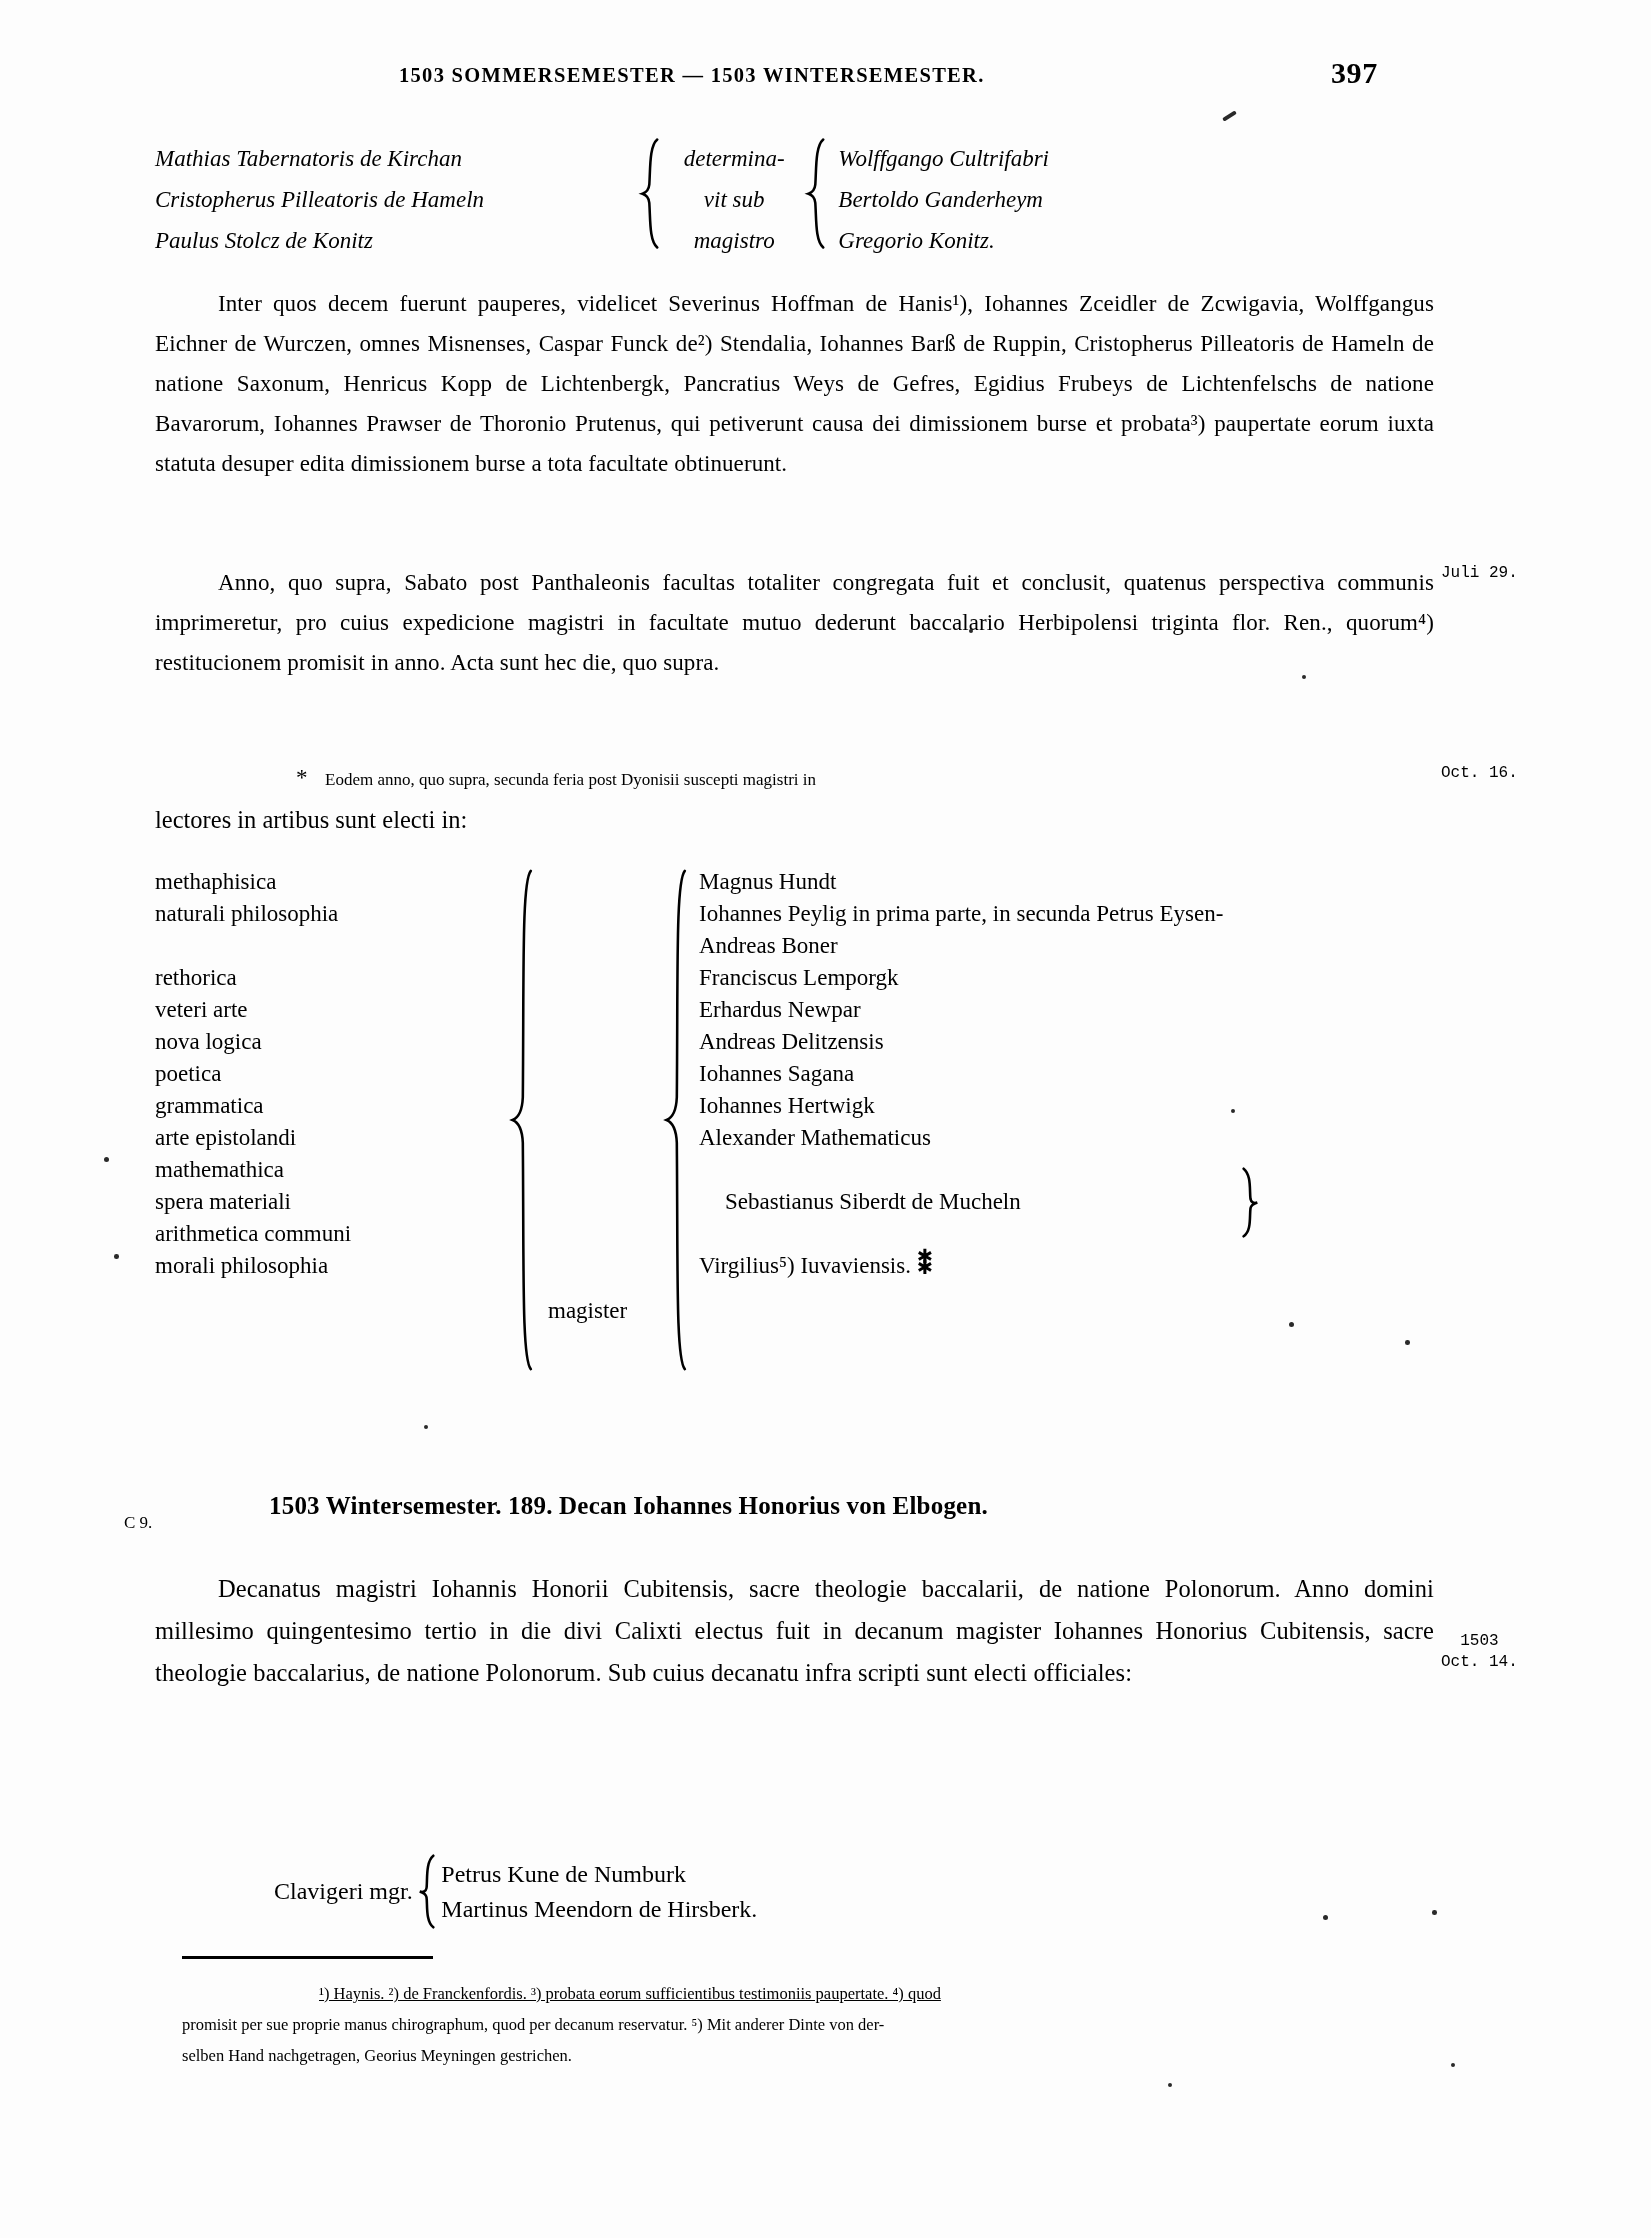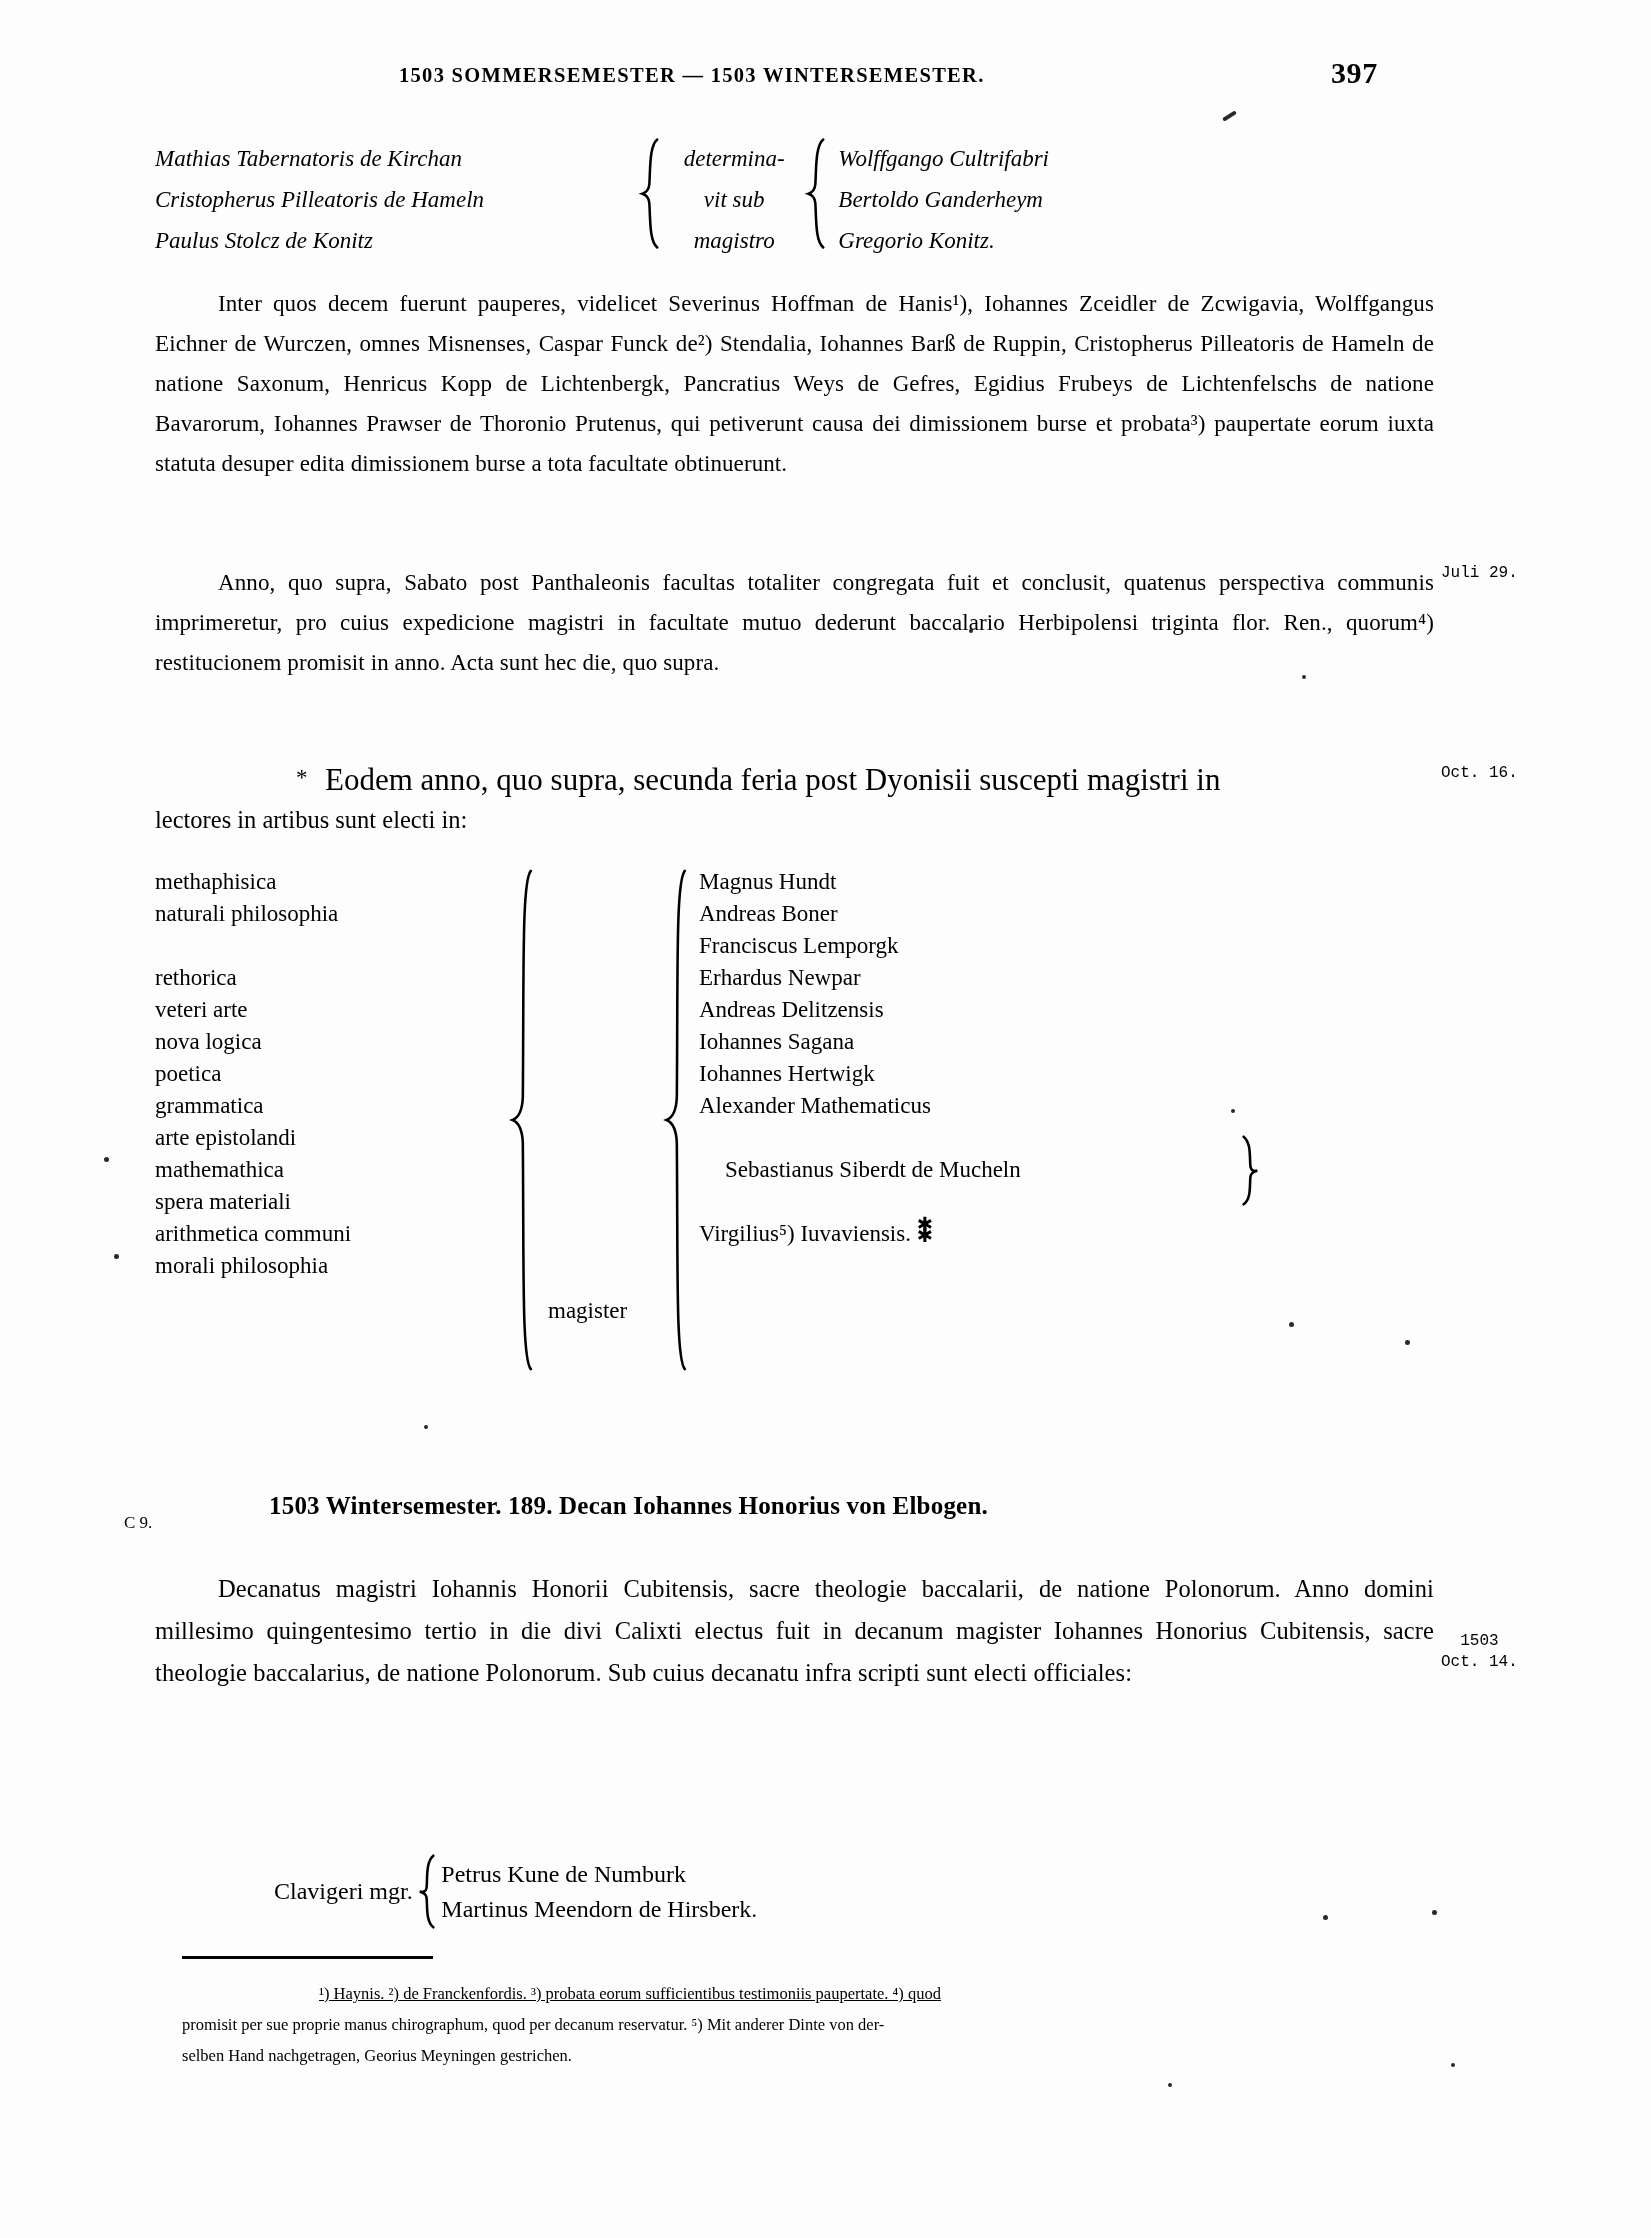--- a/index.html
+++ b/index.html
@@ -224,21 +224,21 @@
   </div>
 
   <div class="para ind" style="left:155px; top:284px; width:1279px;">Inter quos decem fuerunt pauperes, videlicet Severinus Hoffman de Hanis¹), Iohannes Zceidler de Zcwigavia, Wolffgangus Eichner de Wurczen, omnes Misnenses, Caspar Funck de²) Stendalia, Iohannes Barß de Ruppin, Cristopherus Pilleatoris de Hameln de natione Saxonum, Henricus Kopp de Lichtenbergk, Pancratius Weys de Gefres, Egidius Frubeys de Lichtenfelschs de natione Bavarorum, Iohannes Prawser de Thoronio Prutenus, qui petiverunt causa dei dimissionem burse et probata³) paupertate eorum iuxta statuta desuper edita dimissionem burse a tota facultate obtinuerunt.</div>
 
   <div class="para ind" style="left:155px; top:563px; width:1279px;">Anno, quo supra, Sabato post Panthaleonis facultas totaliter congregata fuit et conclusit, quatenus perspectiva communis imprimeretur, pro cuius expedicione magistri in facultate mutuo dederunt baccalario Herbipolensi triginta flor. Ren., quorum⁴) restitucionem promisit in anno.  Acta sunt hec die, quo supra.</div>
   <div class="margin-note" style="left:1441px; top:563px;">Juli 29.</div>
 
   <div style="position:absolute; left:155px; top:760px; width:1279px;">
     <div style="position:relative; height:40px;">
       <span class="asterisk-mark" style="position:absolute; left:141px; top:4.6px;">*</span>
-      <span style="position:absolute; left:170px; top:0; font-size:31px; line-height:40px; white-space:nowrap;">Eodem anno, quo supra, secunda feria post Dyonisii suscepti magistri in</span>
+      <span style="position:absolute; left:170px; top:0; font-size:17px; line-height:40px; white-space:nowrap;">Eodem anno, quo supra, secunda feria post Dyonisii suscepti magistri in</span>
     </div>
     <div style="font-size:24.5px; line-height:40px;">lectores in artibus sunt electi in:</div>
   </div>
   <div class="margin-note" style="left:1441px; top:763px;">Oct. 16.</div>
 
   <div style="position:absolute; left:155px; top:866px; width:1311px; height:519px;">
 
     <div class="mag-subjects" style="left:0; top:0;">
       <div class="sline">methaphisica</div>
       <div class="sline">naturali philosophia</div>
@@ -264,20 +264,21 @@
     <div class="mag-label" style="left:393px; top:432px;">magister</div>
 
     <div style="position:absolute; left:507px; top:3.4px;">
       <svg class="svgbrace" width="28.5" height="502" viewBox="0 0 50 880" aria-hidden="true">
         <path d="M40 3 C 24 22, 28 180, 26 400 C 25 424, 18 436, 8 440 C 18 444, 25 456, 26 480 C 28 700, 24 858, 40 877" fill="none" stroke="#000" stroke-width="4.5" stroke-linecap="round"></path>
       </svg>
     </div>
 
     <div class="mag-names" style="left:544px; top:0;">
       <div class="nline">Magnus Hundt</div>
+      <div class="nline">Iohannes Peylig in prima parte, in secunda Petrus Eysen-</div>
       <div class="nline">Andreas Boner</div>
       <div class="nline">Franciscus Lemporgk</div>
       <div class="nline">Erhardus Newpar</div>
       <div class="nline">Andreas Delitzensis</div>
       <div class="nline">Iohannes Sagana</div>
       <div class="nline">Iohannes Hertwigk</div>
       <div class="nline">Alexander Mathematicus</div>
       <div class="nline"></div>
       <div class="nline" style="padding-left:26px;">
         <span style="position:absolute; left:540px; margin-top:-19.4px;">

